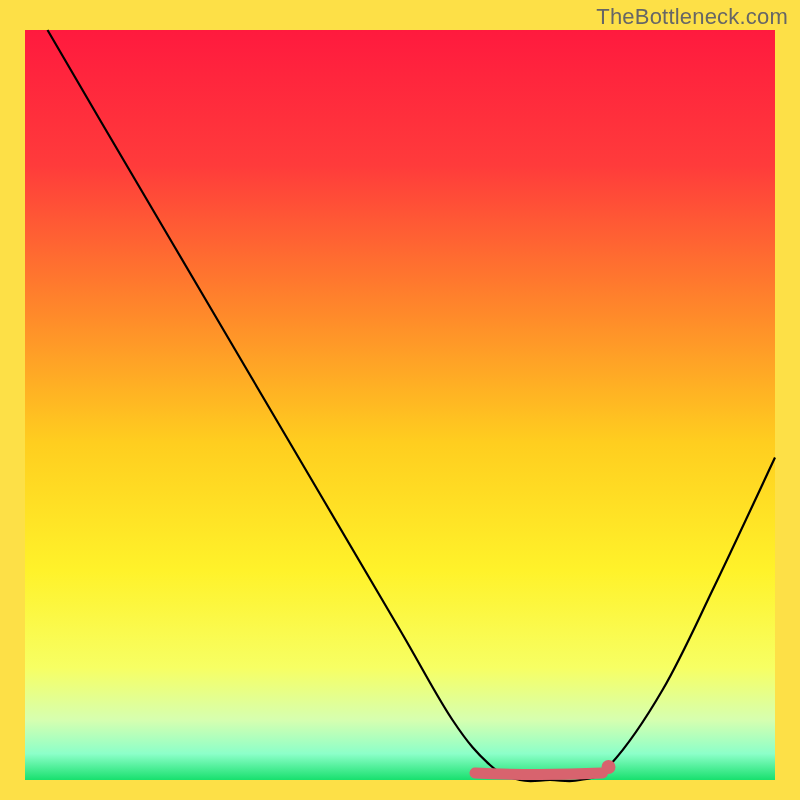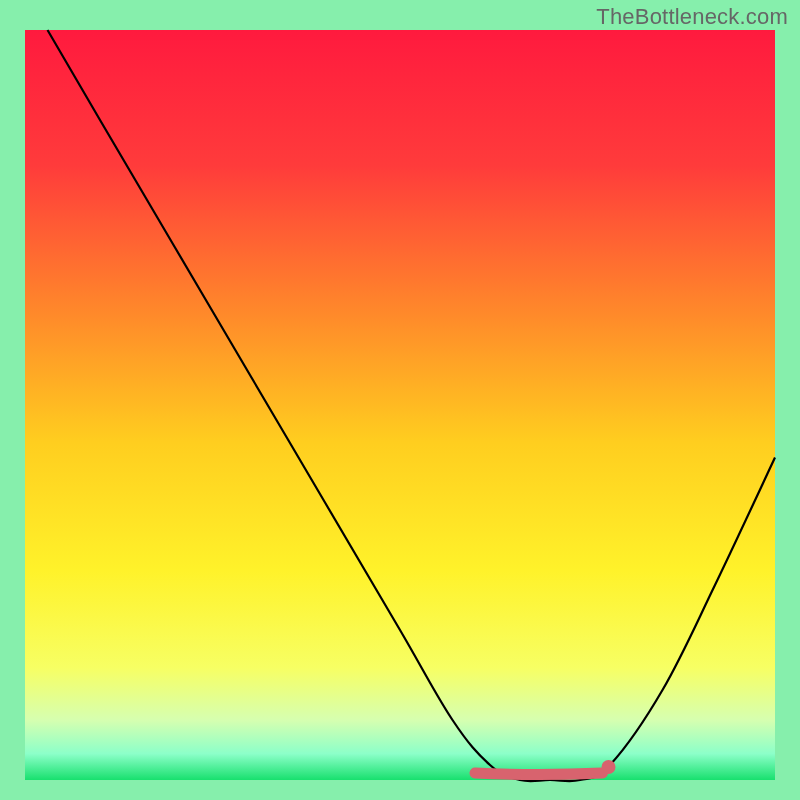--- a/index.html
+++ b/index.html
@@ -7,21 +7,21 @@
     padding: 0;
     width: 800px;
     height: 800px;
     background: #000;
     overflow: hidden;
   }
   .frame {
     position: relative;
     width: 800px;
     height: 800px;
-    background: #86efac;
+    background: #fde047;
   }
   .watermark {
     position: absolute;
     top: 4px;
     right: 12px;
     color: #666;
     font-family: Arial, Helvetica, sans-serif;
     font-size: 22px;
     letter-spacing: 0.2px;
     user-select: none;

